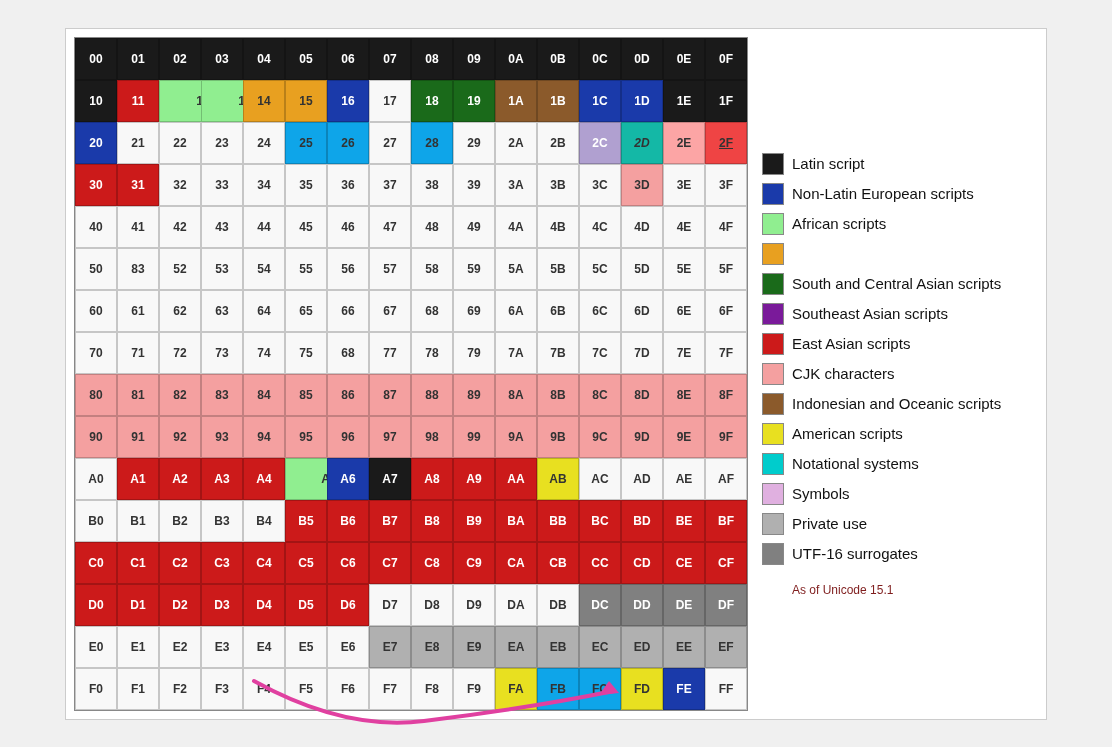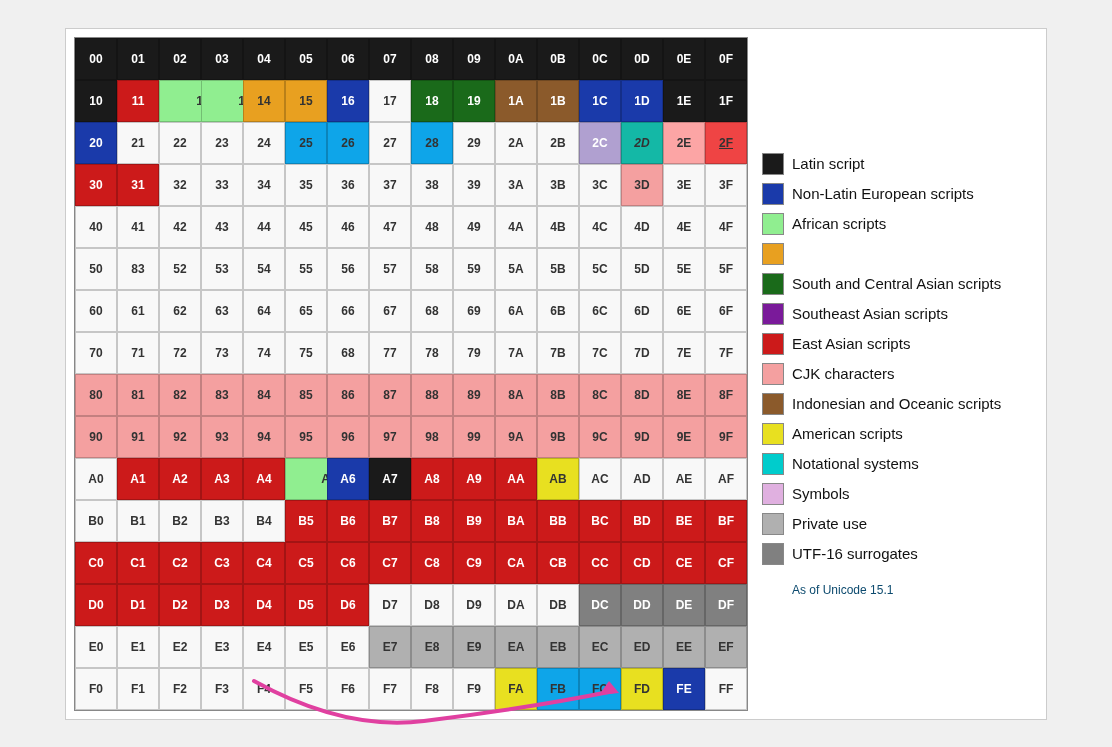--- a/index.html
+++ b/index.html
@@ -86,21 +86,21 @@
       height: 22px;
       border: 1px solid #888;
       flex-shrink: 0;
     }
     .legend-label {
       color: #111;
       line-height: 1.3;
     }
     .unicode-note {
       font-size: 12px;
-      color: #0c4a6e;
+      color: #7f1d1d;
       margin-top: 12px;
       padding-left: 30px;
     }
     .arrow-overlay {
       position: relative;
     }
   </style>
 </head>
 <body>
 

